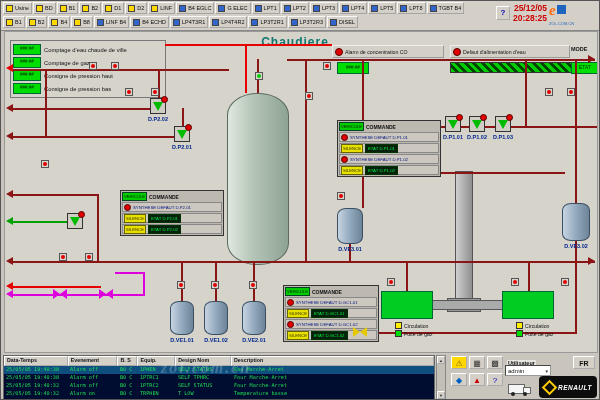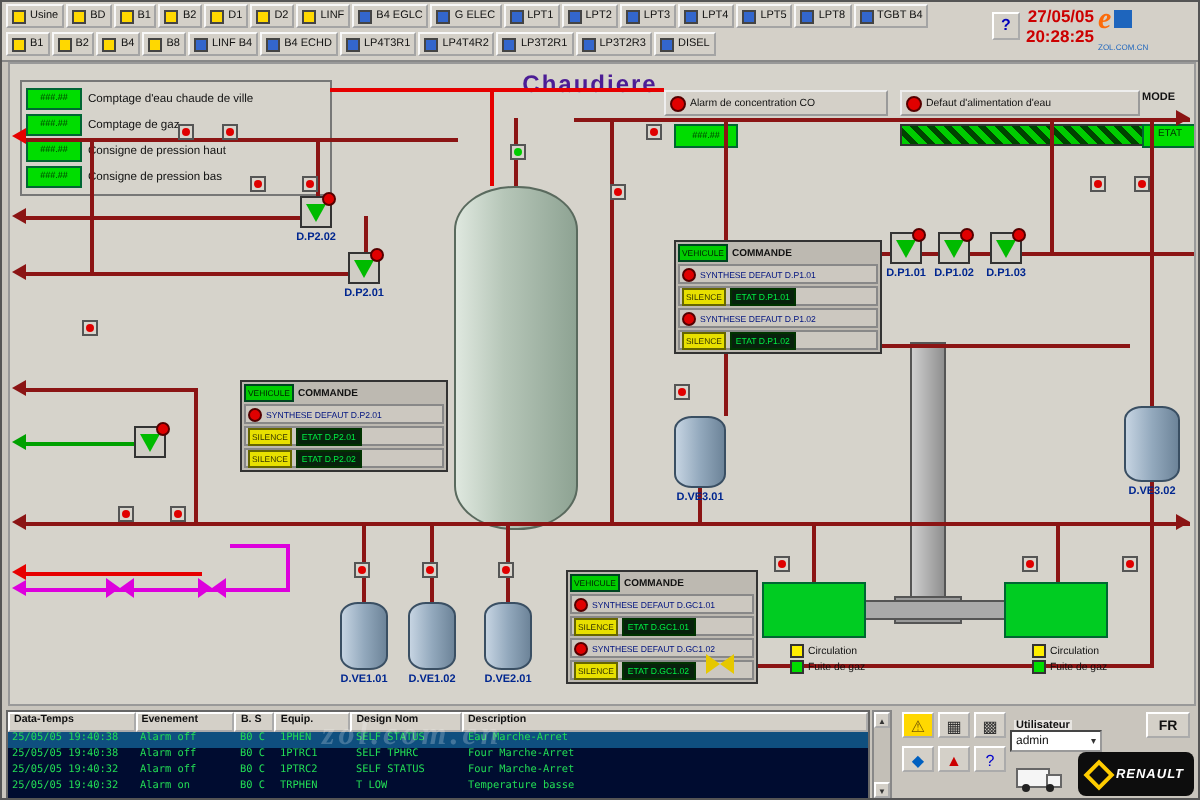--- a/index.html
+++ b/index.html
@@ -12,21 +12,21 @@
   .ticon{width:5px;height:5px;display:inline-block;border:1px solid #444;flex:none}
   .dt{position:absolute;right:54px;top:2px;display:flex;gap:3px;align-items:center}
   .helpbtn{width:12px;height:12px;background:#d4d0c8;border:1px outset #fff;color:#0000bb;font-weight:bold;font-size:8px;text-align:center;line-height:12px}
   .date,.time{color:#cc0000;font-weight:bold;font-size:8.5px;line-height:10px;text-align:right}
   .zol{position:absolute;right:2px;top:0;width:50px;height:27px;display:flex;flex-wrap:wrap;align-items:center;gap:1px;opacity:.95}
   .zol-e{color:#ff6600;font:italic bold 15px "Liberation Serif",serif;line-height:14px}
   .zol-sq{width:9px;height:9px;background:#1560bd;display:inline-block}
   .zol-site{font-size:4px;color:#1560bd;width:100%;line-height:5px}
   
   .synoptic{position:absolute;left:3px;top:30px;width:594px;height:322px;background:#d6d3cb;border:1px solid #999;box-sizing:border-box;overflow:hidden}
-  .title{position:absolute;left:230px;top:3px;width:120px;text-align:center;font-size:12px;font-weight:bold;color:#4c1d95;letter-spacing:1px}
+  .title{position:absolute;left:230px;top:3px;width:120px;text-align:center;font-size:12px;font-weight:bold;color:#0f766e;letter-spacing:1px}
   .infopanel{position:absolute;left:5px;top:8px;width:156px;background:#d6d3cb;border:1px solid #777;padding:2px;box-sizing:border-box}
   .irow{display:flex;align-items:center;gap:3px;height:13px}
   .ival{width:26px;height:9px;background:#00dd00;border:1px solid #063;color:#003300;font-size:4.5px;line-height:8px;text-align:center;flex:none}
   .ilab{font-size:5.8px;color:#111;white-space:nowrap}
   .alarmbox{position:absolute;height:13px;background:#d4d0c8;border:1px outset #eee;display:flex;align-items:center;gap:2px;padding:0 2px;box-sizing:border-box}
   .a1{left:327px;top:13px;width:112px}.a2{left:445px;top:13px;width:120px}
   .adot{width:6px;height:6px;border-radius:50%;background:#e00000;border:1px solid #500;flex:none}
   .atxt{font-size:5.2px;color:#111;white-space:nowrap}
   .hatch{position:absolute;left:445px;top:30px;width:120px;height:9px;border:1px solid #333;background:repeating-linear-gradient(45deg,#00cc00 0 3px,#004400 3px 6px)}
   .modelab{position:absolute;left:566px;top:14px;font-size:5.5px;font-weight:bold;color:#111}
@@ -206,21 +206,21 @@
           <span>LP3T2R3</span>
         </div>
         <div class="tbtn">
           <div class="ticon" style="background: rgb(51, 102, 204);"></div>
           <span>DISEL</span>
         </div>
       </div>
     <div class="dt">
       <div class="helpbtn">?</div>
       <div class="dtcol">
-        <div class="date">27/05/05</div>
+        <div class="date">25/12/05</div>
         <div class="time">20:28:25</div>
       </div>
     </div>
     <div class="zol">
       <span class="zol-e">e</span>
       <span class="zol-sq"></span>
       <span class="zol-site">ZOL.COM.CN</span>
     </div>
   </div>
 

